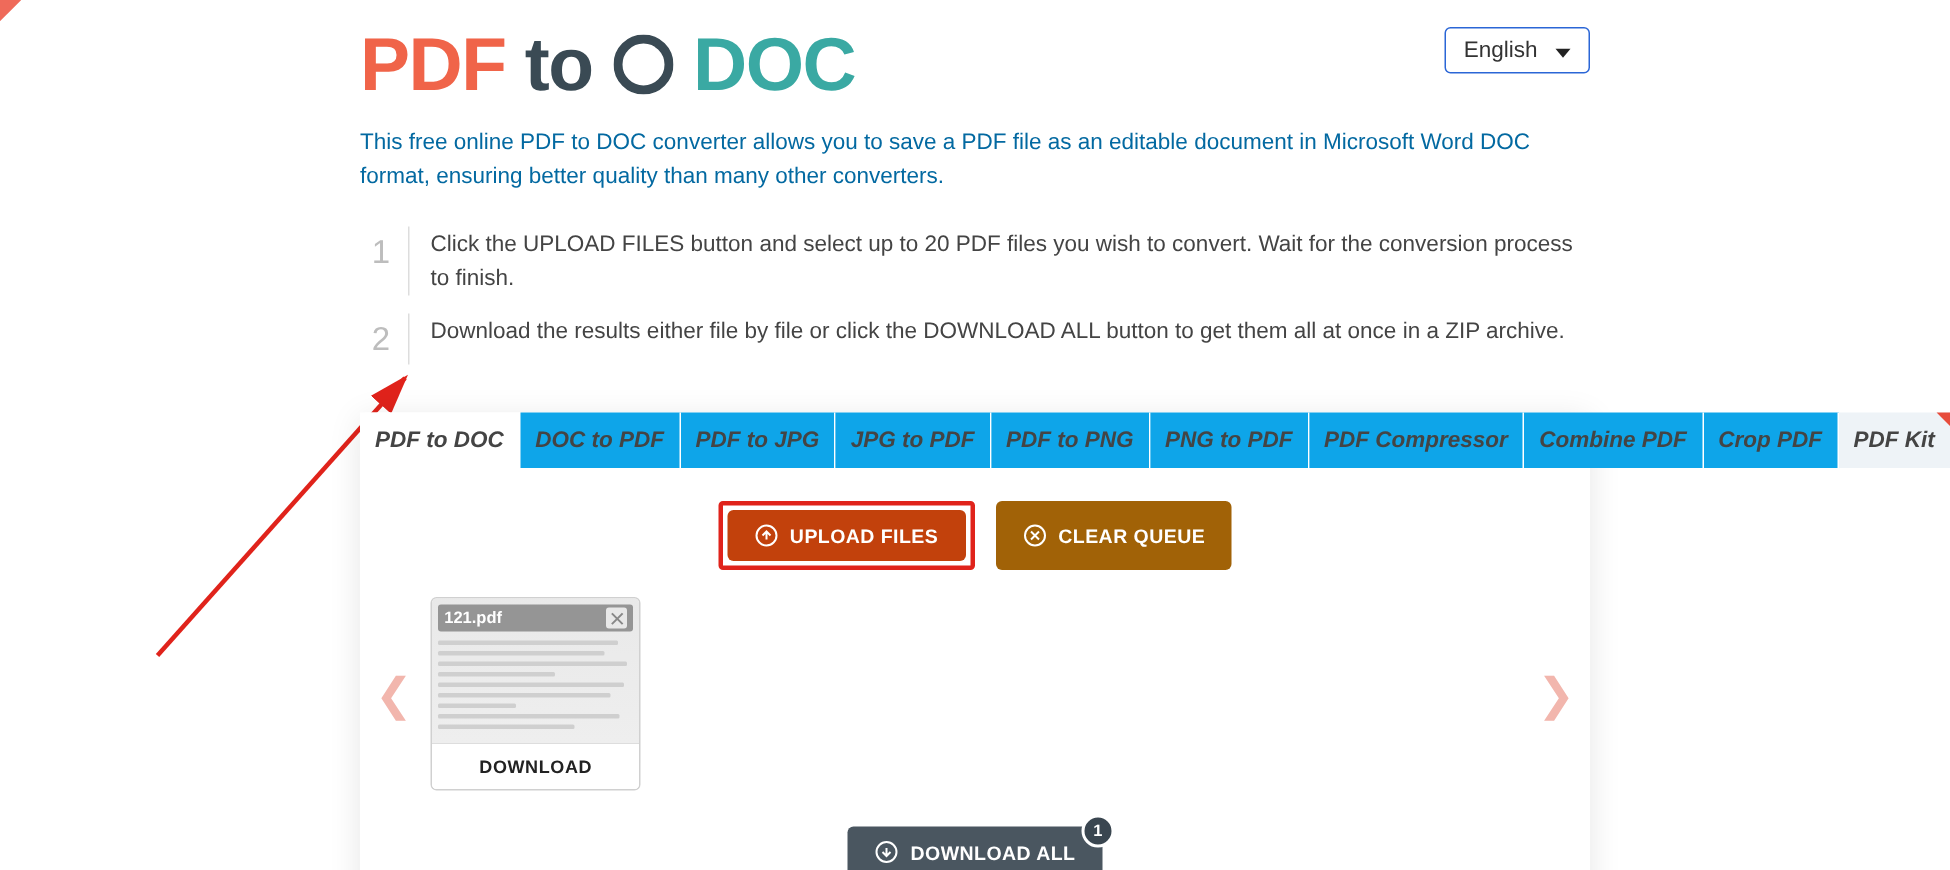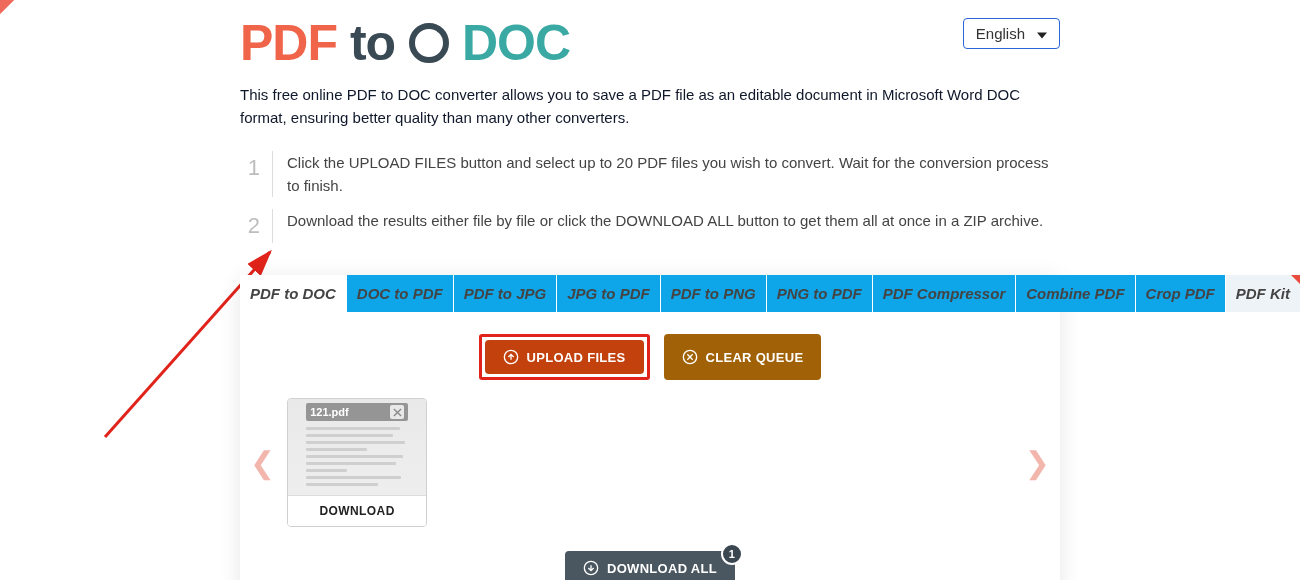--- a/index.html
+++ b/index.html
@@ -42,21 +42,21 @@
     content:"";
     position:absolute;
     right:12px; top:50%; transform:translateY(-25%);
     border-left:5px solid transparent;
     border-right:5px solid transparent;
     border-top:6px solid #222;
   }
   .intro {
     font-size: 15px;
     line-height: 1.55;
-    color: #0f172a;
+    color: #0369a1;
   }
   .steps {
     list-style: none;
     padding: 0;
     margin: 12px 0 0 0;
   }
   .steps li {
     display: flex;
     gap: 14px;
     padding: 6px 0;
@@ -159,21 +159,21 @@
     width: 138px;
     border:1px solid #d0d0d0;
     border-radius:4px;
     overflow:hidden;
     background:#fff;
   }
   .thumb {
     height: 96px;
     position:relative;
     background: linear-gradient(#e9e9e9,#eee);
-    padding:4px 18px;
+    padding:4px 4px;
     box-sizing:border-box;
   }
   .thumb-header{
     display:flex;
     justify-content:space-between;
     align-items:center;
     font-size:11px;
     color:#fff;
     font-weight:600;
     background: rgba(120,120,120,0.75);

